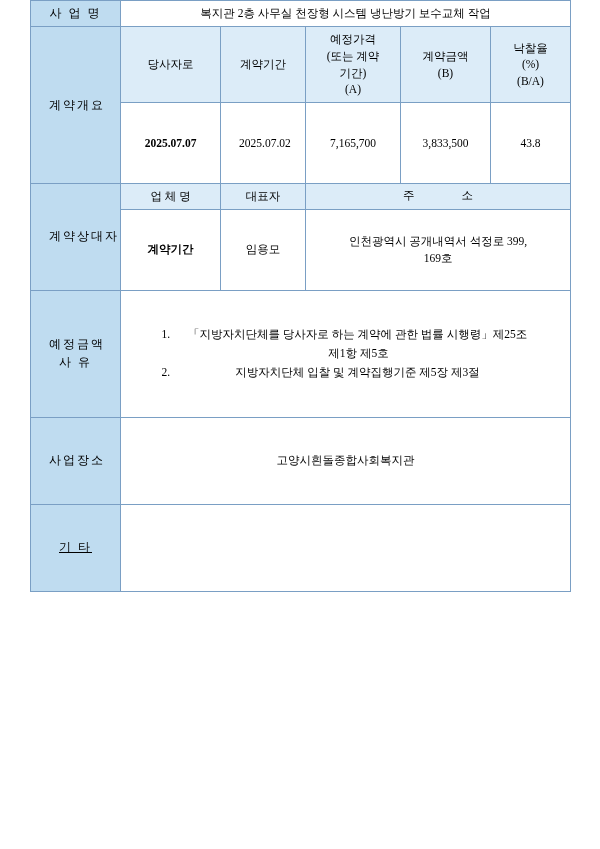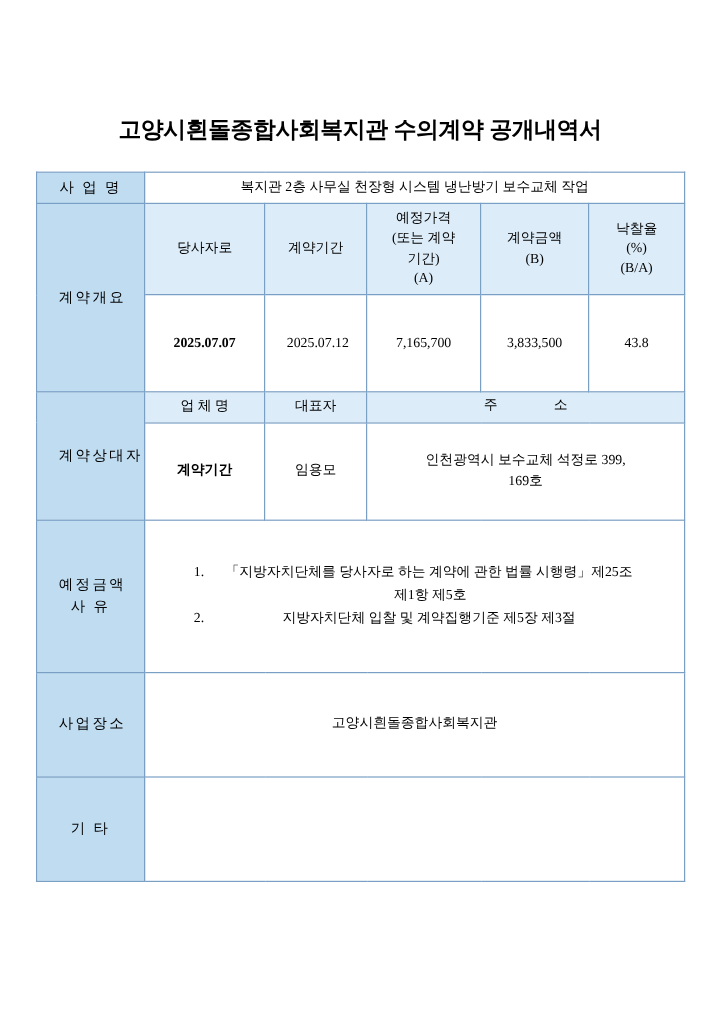--- a/index.html
+++ b/index.html
@@ -80,33 +80,32 @@
     padding-left: 2px;
   }
   .addr-line {
     display: block;
     text-align: center;
   }
   .tall-1 { height: 88px; margin-left: 40px; }
   .tall-2 { height: 72px; font-weight: bold; }
   .tall-3 { height: 118px; }
   .tall-4 { height: 78px; }
-  .tall-5 { height: 78px; }
+  .tall-5 { height: 78px; text-decoration: underline; }
   .addr-head {
     letter-spacing: 20px;
     text-indent: 20px;
     font-family: Liberation Mono, monospace;
   }
 </style>
 </head>
 <body>
 
 <div class="page">
 
-  <div class="doc-title">고양시흰돌종합사회복지관 수의계약 공개내역서</div>
 
   <table class="main">
     <colgroup>
       <col style="width:90px">
       <col style="width:100px">
       <col style="width:85px">
       <col style="width:95px">
       <col style="width:90px">
       <col style="width:80px">
     </colgroup>
@@ -131,38 +130,38 @@
           <span class="addr-line">(B)</span>
         </td>
         <td class="hdr">
           <span class="addr-line">낙찰율(%)</span>
           <span class="addr-line">(B/A)</span>
         </td>
       </tr>
 
       <tr>
         <td class="ctr tall-2">2025.07.07</td>
-        <td class="ctr">2025.07.12</td>
+        <td class="ctr">2025.07.02</td>
         <td class="ctr">7,165,700</td>
         <td class="ctr">3,833,500</td>
         <td class="ctr">43.8</td>
       </tr>
 
       <tr>
         <td class="lbl" rowspan="2">계약상대자</td>
         <td class="hdr">업 체 명</td>
         <td class="hdr">대표자</td>
         <td class="hdr addr-head" colspan="3">주            소</td>
       </tr>
 
       <tr>
         <td class="ctr tall-2">계약기간</td>
         <td class="ctr">임용모</td>
         <td class="ctr" colspan="3">
-          <span class="addr-line">인천광역시 보수교체 석정로 399,</span>
+          <span class="addr-line">인천광역시 공개내역서 석정로 399,</span>
           <span class="addr-line">169호</span>
         </td>
       </tr>
 
       <tr>
         <td class="lbl tall-3">
           <span class="addr-line">예정금액</span>
           <span class="addr-line">사      유</span>
         </td>
         <td class="val cell-pad-top" colspan="5">

